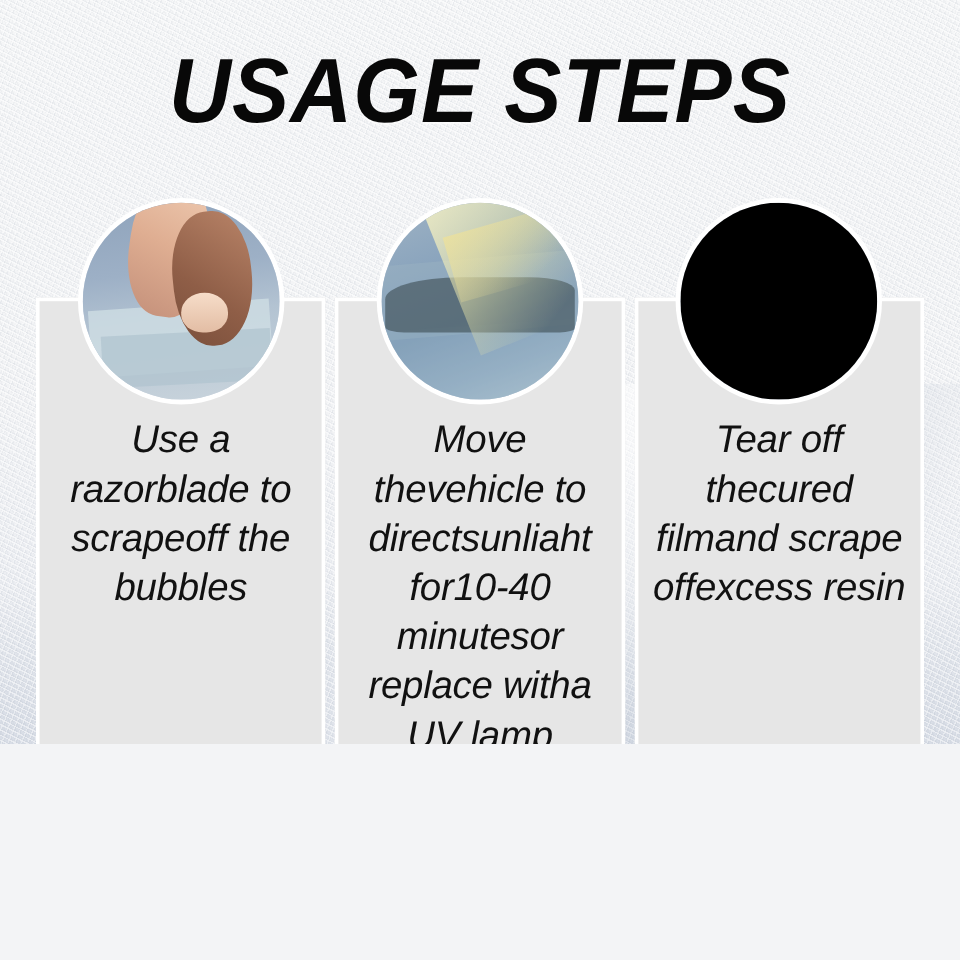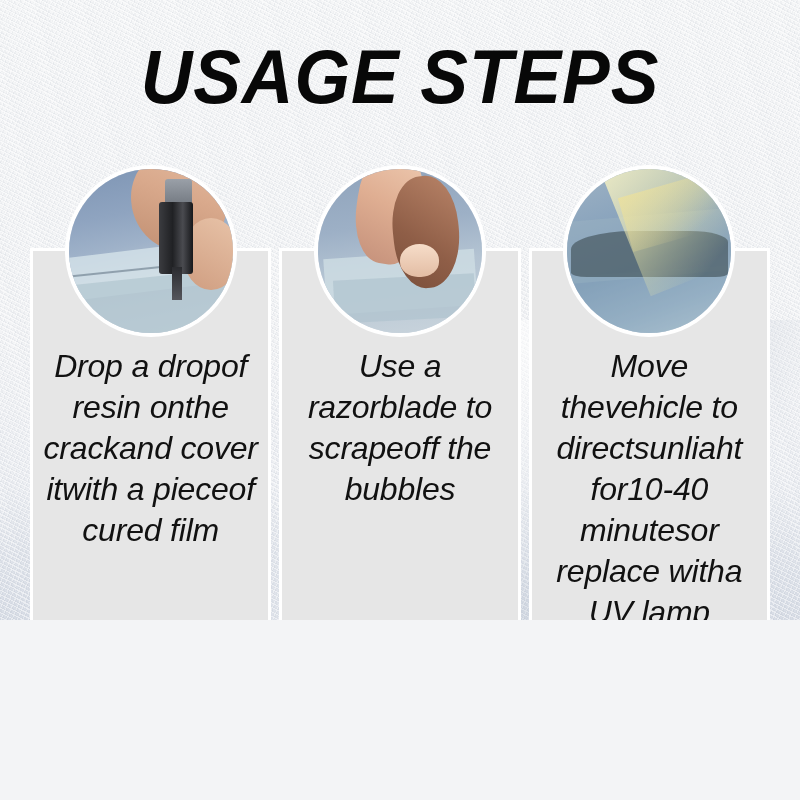--- a/index.html
+++ b/index.html
@@ -295,35 +295,20 @@
 </style>
 </head>
 <body>
 
 <div id="page">
 
   <div class="title">USAGE STEPS</div>
 
   <div class="steps">
 
-    <div class="step">
-      <div class="thumb">
-        <div class="art art-1">
-          <div class="glass-a"></div>
-          <div class="glass-b"></div>
-          <div class="crack"></div>
-          <div class="finger"></div>
-          <div class="finger2"></div>
-          <div class="cap"></div>
-          <div class="tool"></div>
-          <div class="tip"></div>
-        </div>
-      </div>
-      <div class="caption">Drop a dropof resin onthe crackand cover itwith a pieceof cured film</div>
-    </div>
 
     <div class="step">
       <div class="thumb">
         <div class="art art-2">
           <div class="film"></div>
           <div class="film2"></div>
           <div class="thumb1"></div>
           <div class="thumb2"></div>
           <div class="nail"></div>
         </div>
@@ -337,15 +322,21 @@
           <div class="band"></div>
           <div class="band2"></div>
           <div class="hood"></div>
           <div class="sun"></div>
           <div class="sun2"></div>
         </div>
       </div>
       <div class="caption">Move thevehicle to directsunliaht for10-40 minutesor replace witha UV lamp untilcured</div>
     </div>
 
+    <div class="step">
+      <div class="thumb">
+        <div class="art art-4"></div>
+      </div>
+      <div class="caption">Tear off thecured filmand scrape offexcess resin</div>
+    </div>
 
   </div>
 </div>
 
 </body></html>

